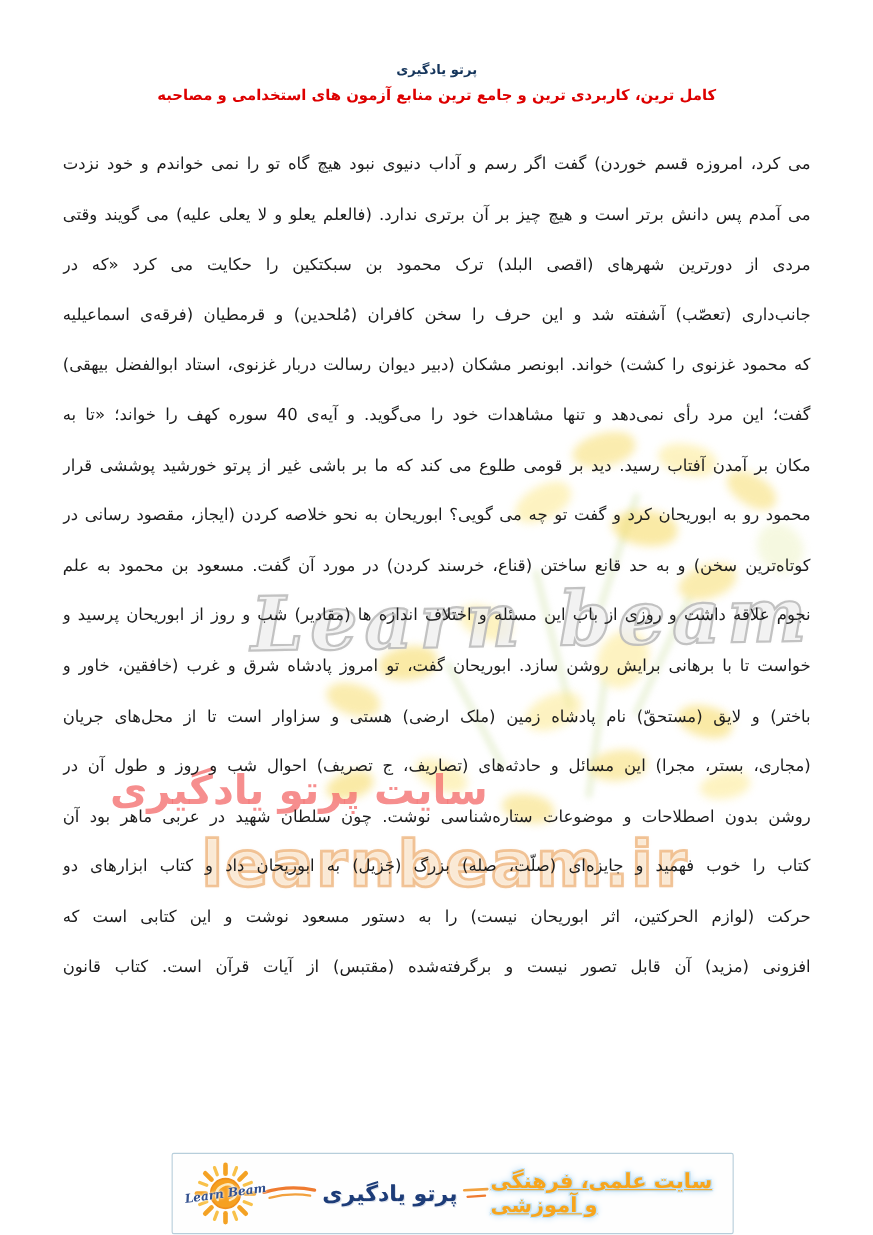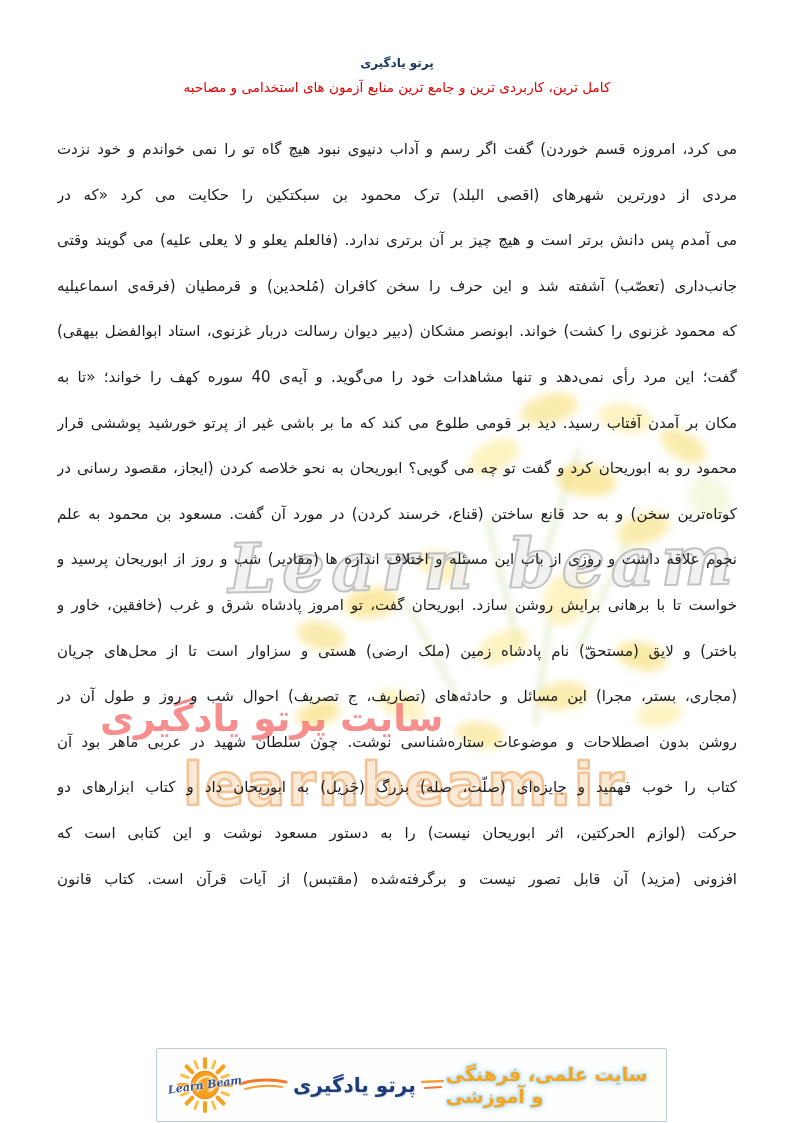--- a/index.html
+++ b/index.html
@@ -6,21 +6,21 @@
   html,body { background:#ffffff; }
   .page {
     position:relative; width:794px; height:1123px; margin:16px auto;
     background:#ffffff; overflow:hidden;
     font-family:"DejaVu Sans", sans-serif;
   }
 
   
   .header { position:absolute; top:40px; left:0; right:0; text-align:center; direction:rtl; z-index:3; }
   .site-name { font-size:12px; font-weight:bold; color:#16365c; letter-spacing:.3px; }
-  .header-tagline { margin-top:9px; font-size:13.5px; font-weight:normal; color:#dd0000; }
+  .header-tagline { margin-top:9px; font-size:13.5px; font-weight:bold; color:#dd0000; }
 
   
   .flowers { position:absolute; inset:0; z-index:1; pointer-events:none; }
   .petal { position:absolute; border-radius:50% 50% 45% 55%; filter:blur(4px); opacity:.55; }
   .stem  { position:absolute; width:5px; border-radius:3px; background:#cfe0a8; filter:blur(3px); opacity:.5; }
 
   
   .wm { position:absolute; z-index:2; pointer-events:none; white-space:nowrap; }
   .wm-script {
     left:228px; top:508px; font-family:"DejaVu Serif", serif; font-style:italic;
@@ -62,20 +62,21 @@
   .swoosh { flex:0 0 auto; }
   .brand {
     flex:0 0 auto; direction:rtl; font-size:20px; font-weight:bold; color:#1d3c78;
     margin:0 4px; text-shadow:1px 1px 0 rgba(120,140,180,0.25);
   }
   .footer-tagline {
     flex:1 1 auto; text-align:left; direction:rtl; font-size:19px; font-weight:bold;
     color:#f7a51d; letter-spacing:.5px;
     text-shadow:-1px -1px 0 #c2e2f6, 1px -1px 0 #c2e2f6, -1px 1px 0 #c2e2f6,
                  1px 1px 0 #c2e2f6, 0 0 7px #8cc7ec;
+    text-decoration:underline;
   }
 </style>
 </head>
 <body>
 
 <div class="page">
 
   <div class="header">
     <div class="site-name">پرتو یادگیری</div>
     <div class="header-tagline">کامل ترین، کاربردی ترین و جامع ترین منابع آزمون های استخدامی و مصاحبه</div>
@@ -106,22 +107,22 @@
     <div class="petal" style="left:456px; top:706px; width:48px; height:26px; background:#f7dd6e; transform:rotate(8deg);"></div>
     <div class="petal" style="left:636px; top:686px; width:46px; height:24px; background:#fce98f; transform:rotate(-12deg);"></div>
   </div>
 
   <div class="wm wm-script">Learn beam</div>
   <div class="wm wm-pink">سایت پرتو یادگیری</div>
   <div class="wm wm-domain">learnbeam.ir</div>
 
   <div class="body-text">
     <div class="line">می کرد، امروزه قسم خوردن) گفت اگر رسم و آداب دنیوی نبود هیچ گاه تو را نمی خواندم و خود نزدت</div>
+    <div class="line">می آمدم پس دانش برتر است و هیچ چیز بر آن برتری ندارد. (فالعلم یعلو و لا یعلی علیه) می گویند وقتی</div>
     <div class="line">مردی از دورترین شهرهای (اقصی البلد) ترک محمود بن سبکتکین را حکایت می کرد «که در</div>
-    <div class="line">می آمدم پس دانش برتر است و هیچ چیز بر آن برتری ندارد. (فالعلم یعلو و لا یعلی علیه) می گویند وقتی</div>
     <div class="line">جانب‌داری (تعصّب) آشفته شد و این حرف را سخن کافران (مُلحدین) و قرمطیان (فرقه‌ی اسماعیلیه</div>
     <div class="line">که محمود غزنوی را کشت) خواند. ابونصر مشکان (دبیر دیوان رسالت دربار غزنوی، استاد ابوالفضل بیهقی)</div>
     <div class="line">گفت؛ این مرد رأی نمی‌دهد و تنها مشاهدات خود را می‌گوید. و آیه‌ی 40 سوره کهف را خواند؛ «تا به</div>
     <div class="line">مکان بر آمدن آفتاب رسید. دید بر قومی طلوع می کند که ما بر باشی غیر از پرتو خورشید پوششی قرار ندادیم)</div>
     <div class="line">محمود رو به ابوریحان کرد و گفت تو چه می گویی؟ ابوریحان به نحو خلاصه کردن (ایجاز، مقصود رسانی در</div>
     <div class="line">کوتاه‌ترین سخن) و به حد قانع ساختن (قناع، خرسند کردن) در مورد آن گفت. مسعود بن محمود به علم</div>
     <div class="line">نجوم علاقه داشت و روزی از باب این مسئله و اختلاف اندازه ها (مقادیر) شب و روز از ابوریحان پرسید و</div>
     <div class="line">خواست تا با برهانی برایش روشن سازد. ابوریحان گفت، تو امروز پادشاه شرق و غرب (خافقین، خاور و</div>
     <div class="line">باختر) و لایق (مستحقّ) نام پادشاه زمین (ملک ارضی) هستی و سزاوار است تا از محل‌های جریان</div>
     <div class="line">(مجاری، بستر، مجرا) این مسائل و حادثه‌های (تصاریف، ج تصریف) احوال شب و روز و طول آن در</div>

